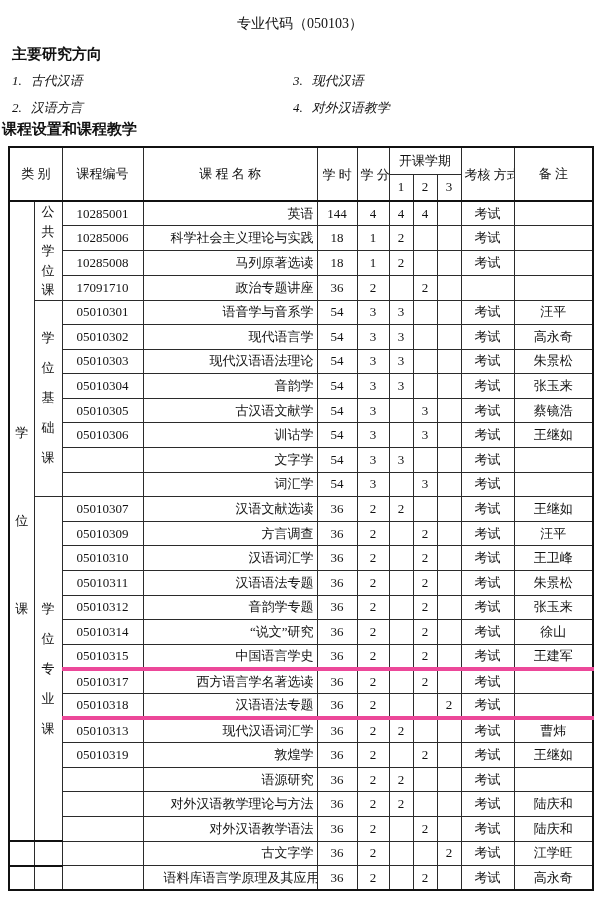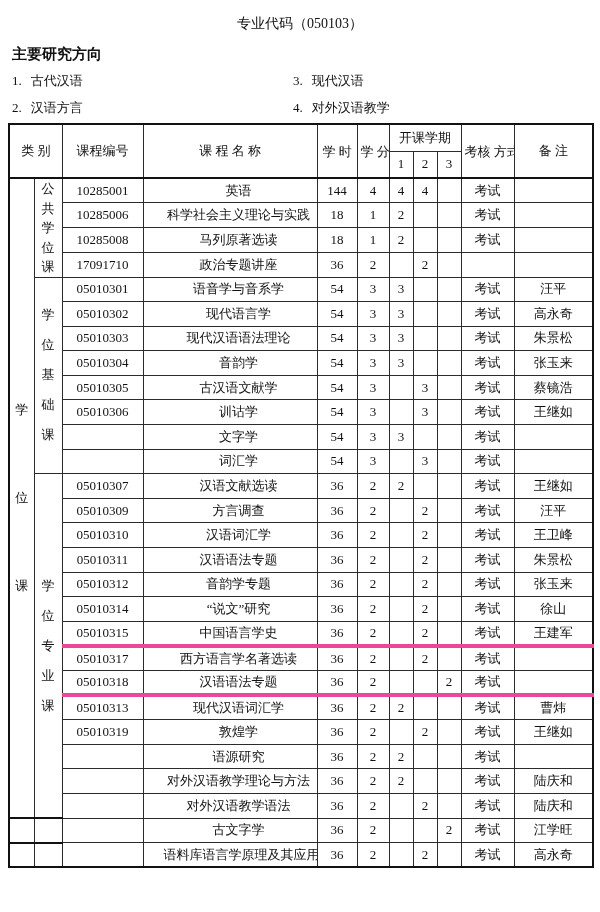--- a/index.html
+++ b/index.html
@@ -32,20 +32,21 @@
   .research-heading { margin: 12px 0 0 12px; }
   .table-heading { margin: 4px 0 0 2px; }
 
   .directions {
     margin: 8px 0 0 12px;
     display: grid;
     grid-template-columns: 281px auto;
     row-gap: 10px;
     font-size: 13px;
     line-height: 17px;
+    font-style: italic;
   }
   .dir-item .dir-num { margin-right: 9px; }
 
   table.course-table {
     margin: 7px 0 0 8px;
     width: 584px;
     table-layout: fixed;
     border-collapse: collapse;
     border: 2px solid #111;
   }
@@ -58,21 +59,21 @@
     white-space: nowrap;
     text-align: center;
     vertical-align: middle;
   }
   .course-table thead th { height: 27px; }
   .course-table thead tr:nth-child(2) th,
   .course-table thead th[rowspan] { border-bottom: 2px solid #111; }
   .pre { white-space: pre-line; line-height: 17px; }
 
   .course-table tbody td { height: 24.6px; }
-  td.name { text-align: center; padding-left: 20px; }
+  td.name { text-align: right; padding-left: 20px; }
   td.vcell { vertical-align: middle; padding: 0; }
   .vtext {
     width: 1em;
     margin: 0 auto;
     word-break: break-all;
     white-space: normal;
     font-size: 13px;
   }
   .lh-main  { line-height: 88px; }
   .lh-tight { line-height: 19.5px; }
@@ -90,20 +91,21 @@
 
   <div class="sec-heading research-heading">主要研究方向</div>
 
   <div class="directions">
     <div class="dir-item"><span class="dir-num">1.</span><span>古代汉语</span></div>
     <div class="dir-item"><span class="dir-num">3.</span><span>现代汉语</span></div>
     <div class="dir-item"><span class="dir-num">2.</span><span>汉语方言</span></div>
     <div class="dir-item"><span class="dir-num">4.</span><span>对外汉语教学</span></div>
   </div>
 
+  <div class="sec-heading table-heading">课程设置和课程教学</div>
 
   <table class="course-table">
     <colgroup>
       <col style="width:25px">
         <col style="width:28px">
         <col style="width:81px">
         <col style="width:174px">
       <col style="width:40px">
         <col style="width:32px">
         <col style="width:24px">

